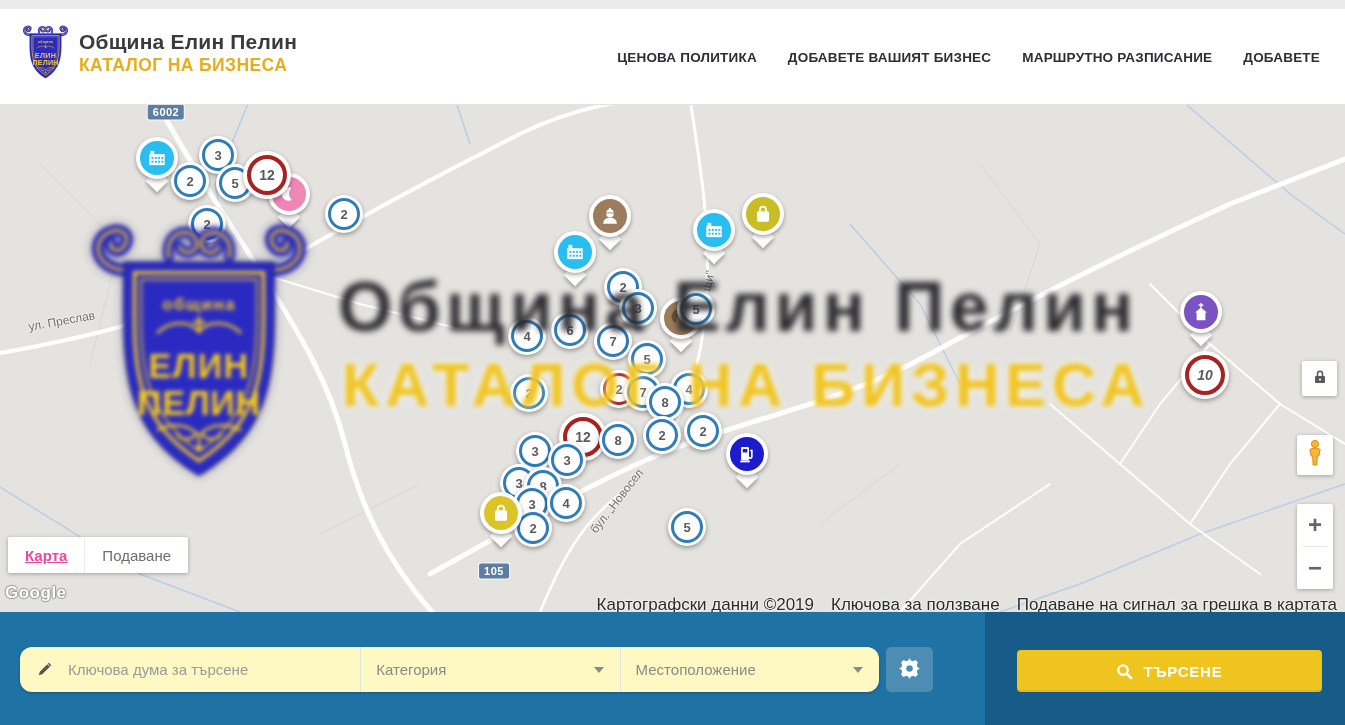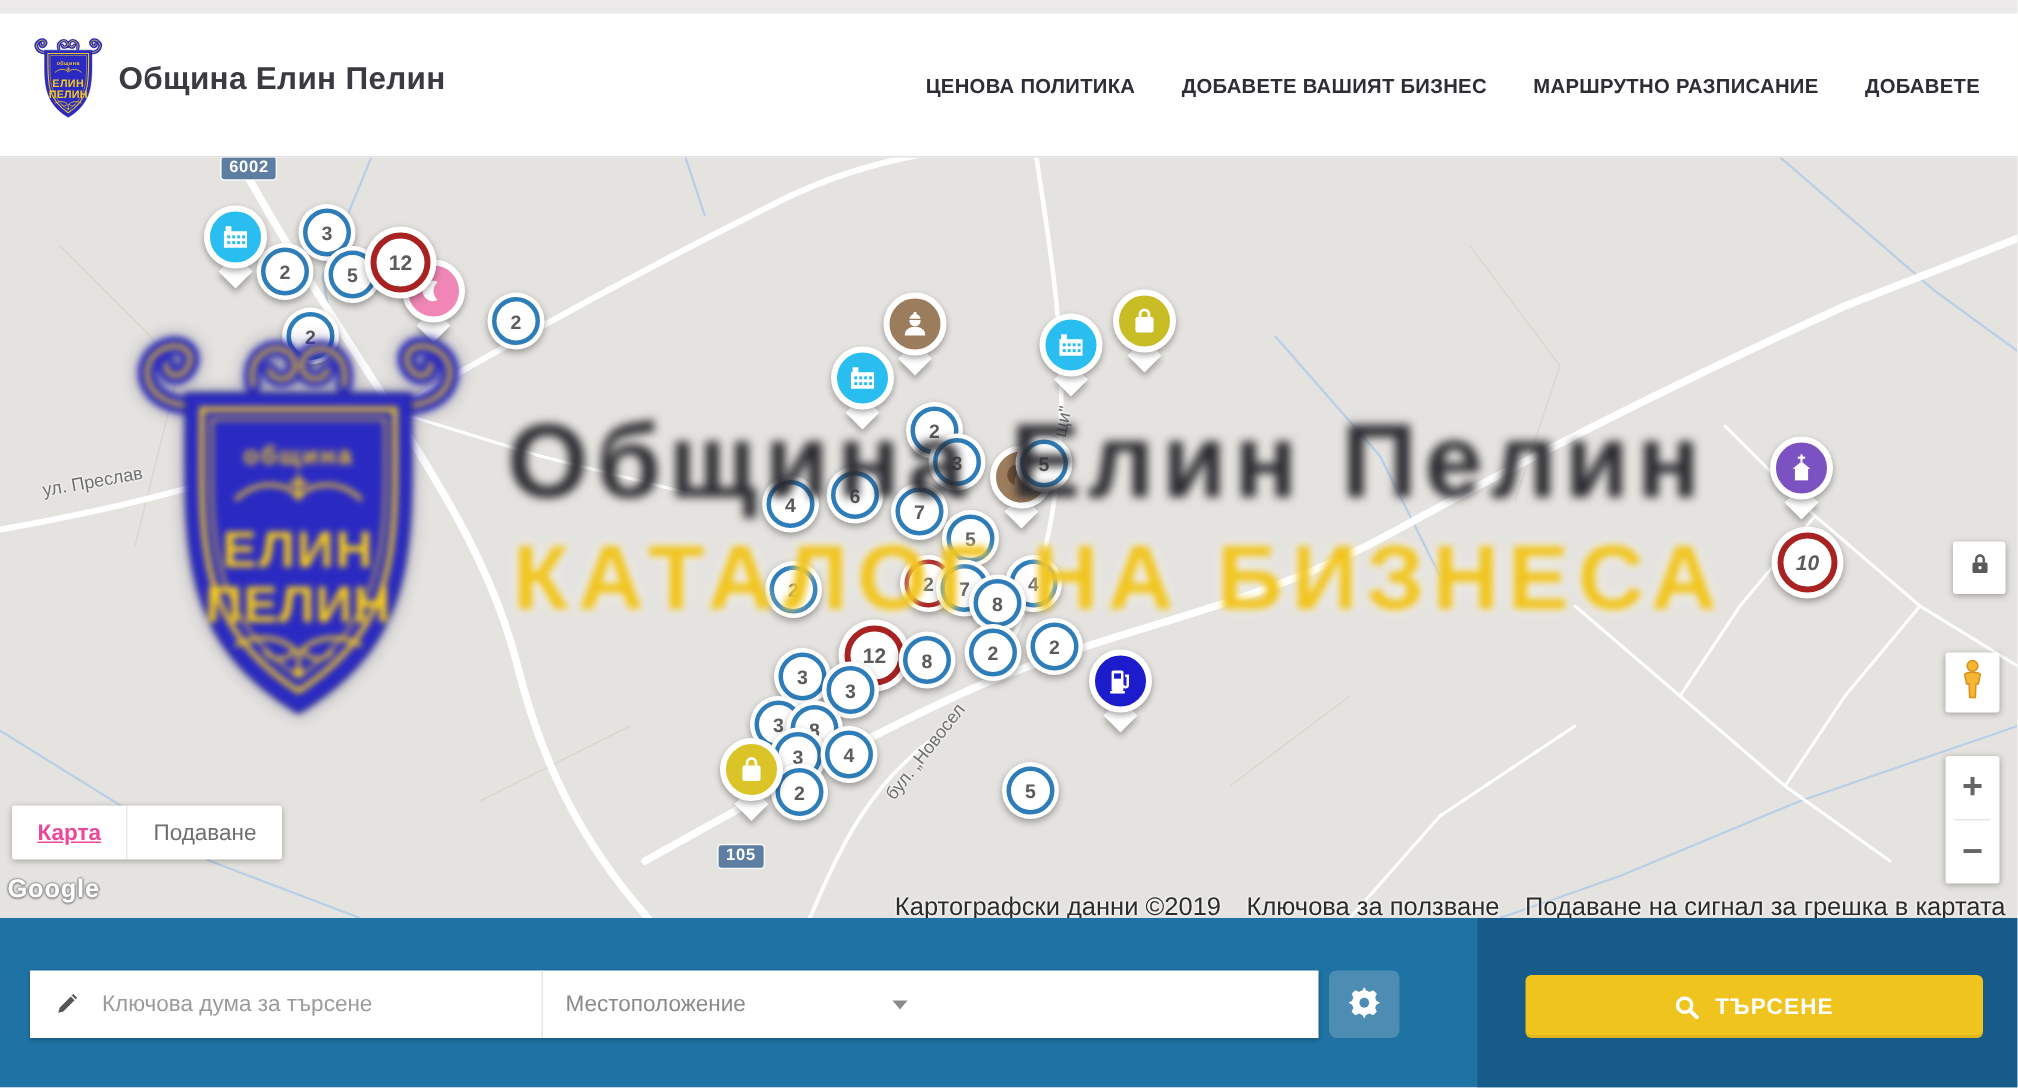--- a/index.html
+++ b/index.html
@@ -75,21 +75,21 @@
   .pegman-btn{left:1297px;top:331px;width:36px;height:40px;}
   .zoomctl{position:absolute;left:1297px;top:400px;width:36px;height:85px;background:#fff;border-radius:2px;
            box-shadow:0 1px 4px rgba(0,0,0,.3);z-index:10;display:flex;flex-direction:column;}
   .zoom-btn{flex:1;display:flex;align-items:center;justify-content:center;font-size:24px;color:#666;
             cursor:pointer;font-weight:bold;}
   .zoom-divider{height:1px;background:#e6e6e6;margin:0 6px;}
 
   
   .search-bar{position:absolute;left:0;top:612px;width:1345px;height:113px;background:#1f72a4;z-index:30;}
   .search-bar-dark{position:absolute;left:985px;top:0;width:360px;height:113px;background:#175c88;}
-  .search-form{position:absolute;left:20px;top:35px;width:859px;height:45px;background:#ffffff;border-radius:0;
+  .search-form{position:absolute;left:20px;top:35px;width:859px;height:45px;background:#fef9c3;border-radius:12px;
                display:flex;box-shadow:0 1px 3px rgba(0,0,0,.25);}
   .seg{display:flex;align-items:center;position:relative;}
   .seg+.seg{border-left:1px solid #e4e4e4;}
   .seg-keyword{width:341px;}
   .seg-select{width:259px;cursor:pointer;}
   .pencil-icon{margin:0 12px 0 15px;display:flex;}
   .keyword-input{border:none;outline:none;flex:1;font-size:15px;color:#444;background:transparent;
                  font-family:inherit;min-width:0;}
   .keyword-input::placeholder{color:#9b9b9b;}
   .select-value{font-size:15px;color:#8a8a8a;margin-left:15px;flex:1;}
@@ -477,20 +477,21 @@
     <text x="85" y="152" text-anchor="middle" font-family="Liberation Sans, sans-serif" font-size="26" font-weight="bold" fill="#f3c91e" letter-spacing="0.5">ПЕЛИН</text>
     <g fill="none" stroke="#eec626" stroke-width="2">
       <path d="M53 164 C63 158 76 159 83 166 C80 172 70 172 68 166 M117 164 C107 158 94 159 87 166 C90 172 100 172 102 166"></path>
       <path d="M85 166 v8"></path>
     </g>
     <circle cx="85" cy="177" r="2.4" fill="#eec626"></circle>
   </svg>
         </span>
       <span class="logo-text">
         <div class="logo-title">Община Елин Пелин</div>
+        <div class="logo-subtitle">КАТАЛОГ НА БИЗНЕСА</div>
       </span>
     </div>
     <nav class="main-nav">
         <a class="nav-item">ЦЕНОВА ПОЛИТИКА</a>
         <a class="nav-item">ДОБАВЕТЕ ВАШИЯТ БИЗНЕС</a>
         <a class="nav-item">МАРШРУТНО РАЗПИСАНИЕ</a>
         <a class="nav-item">ДОБАВЕТЕ</a>
       </nav>
   </header>
 
@@ -498,20 +499,24 @@
     <div class="search-bar-dark"></div>
     <div class="search-form">
       <div class="seg seg-keyword">
         <span class="pencil-icon">
           <svg width="19" height="19" viewBox="0 0 20 20">
               <path d="M14.6 2.8l2.6 2.6L7.6 15 4 16l1-3.6 9.6-9.6z" fill="#555"></path>
               <path d="M13.2 4.2l2.6 2.6" stroke="#fff" stroke-width="1"></path>
             </svg>
         </span>
         <input class="keyword-input" type="text" placeholder="Ключова дума за търсене" style="">
+      </div>
+      <div class="seg seg-select">
+        <span class="select-value">Категория</span>
+        <b class="chev"></b>
       </div>
       <div class="seg seg-select">
         <span class="select-value">Местоположение</span>
         <b class="chev"></b>
       </div>
     </div>
     <button class="gear-btn">
       <span>
         <svg width="21" height="21" viewBox="0 0 20 20">
             <path fill="#fff" d="M10 0l1.2 2.3a8 8 0 012 .8L15.7 2l2.3 2.3-1.1 2.5a8 8 0 01.8 2L20 10l-2.3 1.2a8 8 0 01-.8 2l1.1 2.5-2.3 2.3-2.5-1.1a8 8 0 01-2 .8L10 20l-1.2-2.3a8 8 0 01-2-.8L4.3 18 2 15.7l1.1-2.5a8 8 0 01-.8-2L0 10l2.3-1.2a8 8 0 01.8-2L2 4.3 4.3 2l2.5 1.1a8 8 0 012-.8L10 0z"></path>

